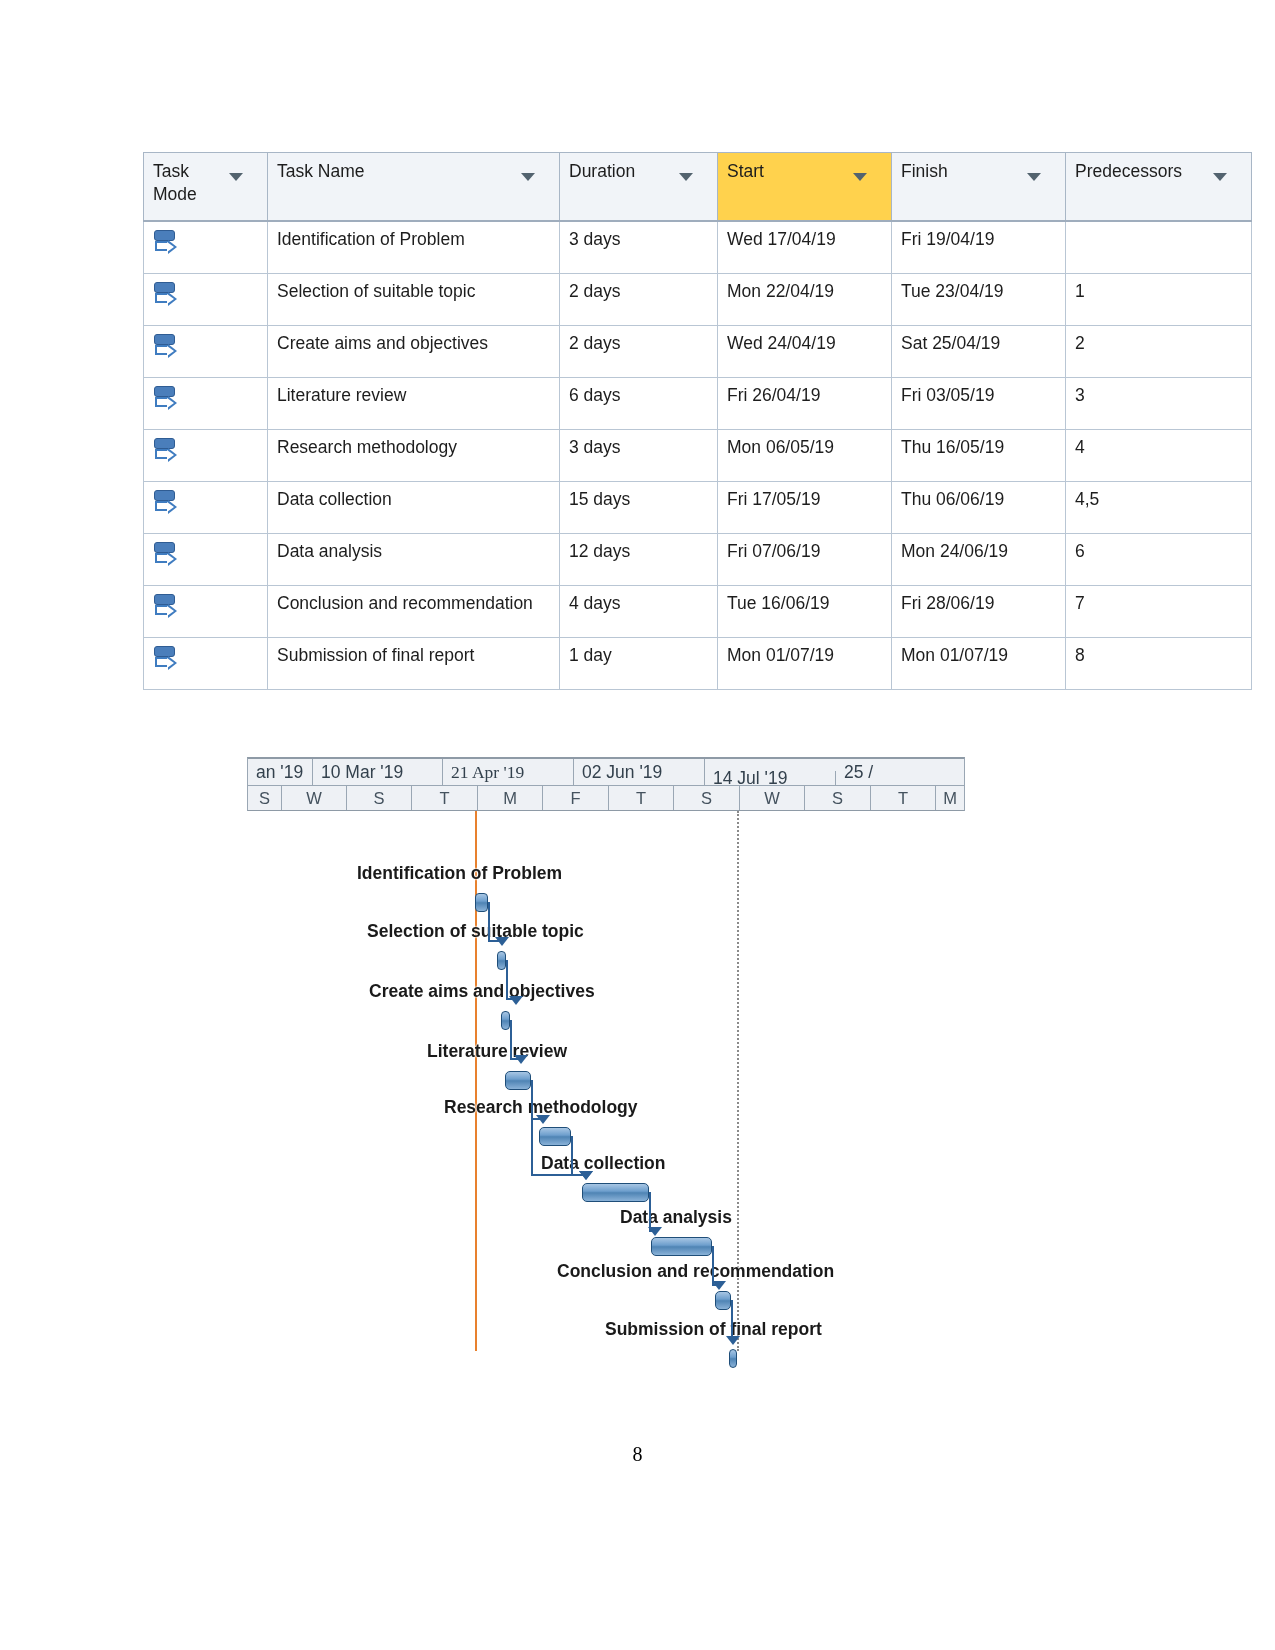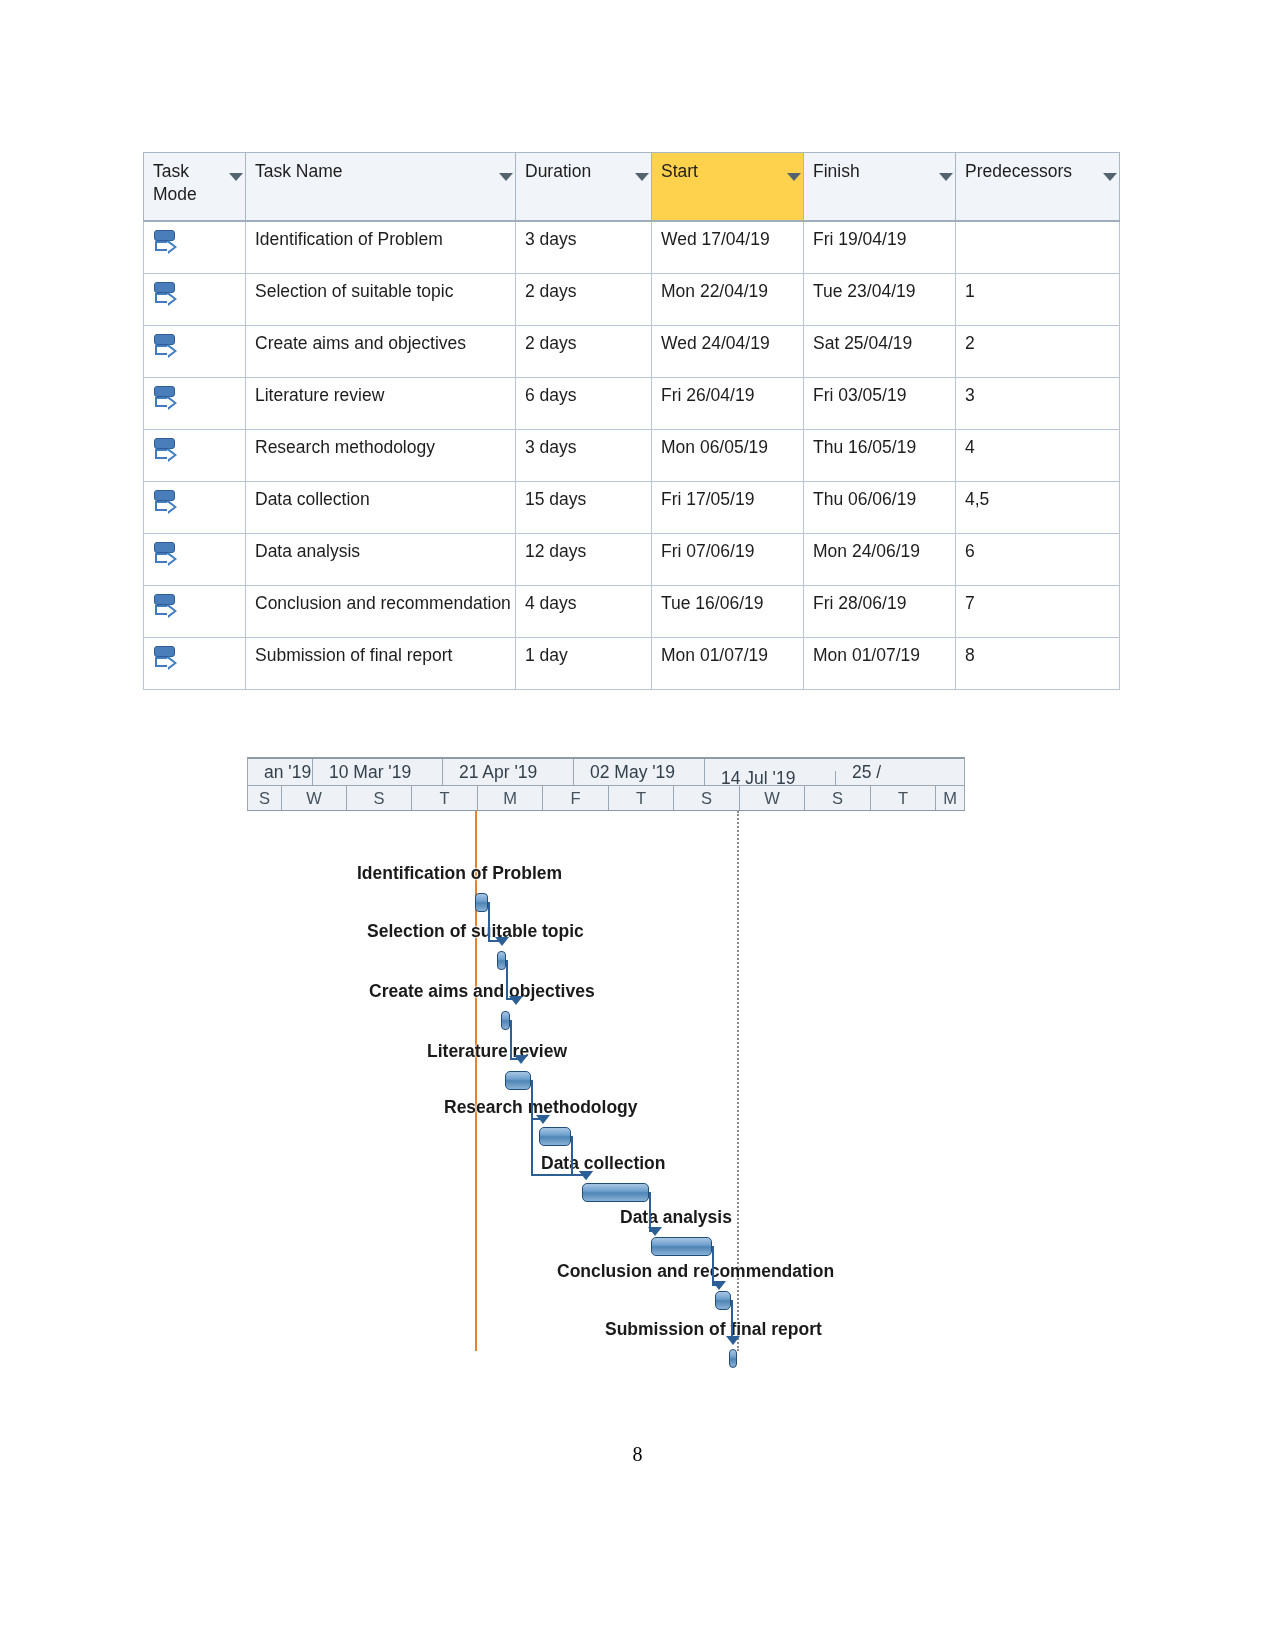--- a/index.html
+++ b/index.html
@@ -27,21 +27,21 @@
     width: 100%;
     table-layout: fixed;
     background: #ffffff;
   }
   table.task-table th,
   table.task-table td {
     border: 1px solid #b9c6d4;
     vertical-align: top;
     font-size: 17.5px;
     color: #1d1d1d;
-    padding: 6px 2px 6px 9px;
+    padding: 6px 24px 6px 9px;
     line-height: 1.32;
     font-weight: normal;
     text-align: left;
     background: #ffffff;
   }
   table.task-table thead th {
     background: #f1f4f8;
     border: 1px solid #a8b6c6;
     border-bottom: 2px solid #9fadbd;
     height: 54px;
@@ -148,21 +148,21 @@
     border-top: 1px solid #9aa7b4;
     border-bottom: 1px solid #8e9aa6;
     background: #eef1f5;
   }
   .tl-top .cell {
     border-right: 1px solid #9aa7b4;
     font-size: 17.5px;
     color: #33414d;
     display: flex;
     align-items: center;
-    padding-left: 16px;
+    padding-left: 8px;
     box-sizing: border-box;
     overflow: hidden;
     white-space: nowrap;
   }
   .tl-bot .cell {
     border-right: 1px solid #9aa7b4;
     font-size: 16.5px;
     color: #44525e;
     display: flex;
     align-items: center;
@@ -402,22 +402,22 @@
           <td class="cell-pred">8</td>
         </tr>
       </tbody>
   </table>
 </div>
 
 <div id="gantt">
   <div class="tl-top" id="tl-top">
       <div class="cell" style="width: 65px; flex: 0 0 65px;">an '19</div>
       <div class="cell" style="width: 130px; flex: 0 0 130px;">10 Mar '19</div>
-      <div class="cell" style="width: 131px; flex: 0 0 131px;">21 Apr '19</div>
-      <div class="cell" style="width: 131px; flex: 0 0 131px;">02 May '19</div>
+      <div class="cell" style="width: 131px; flex: 0 0 131px; font-family: Liberation Serif, serif;">21 Apr '19</div>
+      <div class="cell" style="width: 131px; flex: 0 0 131px;">02 Jun '19</div>
       <div class="cell" style="width: 131px; flex: 0 0 131px; margin-top: 12px;">14 Jul '19</div>
       <div class="cell" style="width: 128px; flex: 0 0 128px; text-align: center;">25 /</div>
     </div>
   <div class="tl-bot" id="tl-bot">
       <div class="cell" style="width: 34px; flex: 0 0 34px;">S</div>
       <div class="cell" style="width: 65px; flex: 0 0 65px;">W</div>
       <div class="cell" style="width: 65px; flex: 0 0 65px;">S</div>
       <div class="cell" style="width: 66px; flex: 0 0 66px;">T</div>
       <div class="cell" style="width: 65px; flex: 0 0 65px;">M</div>
       <div class="cell" style="width: 66px; flex: 0 0 66px;">F</div>

